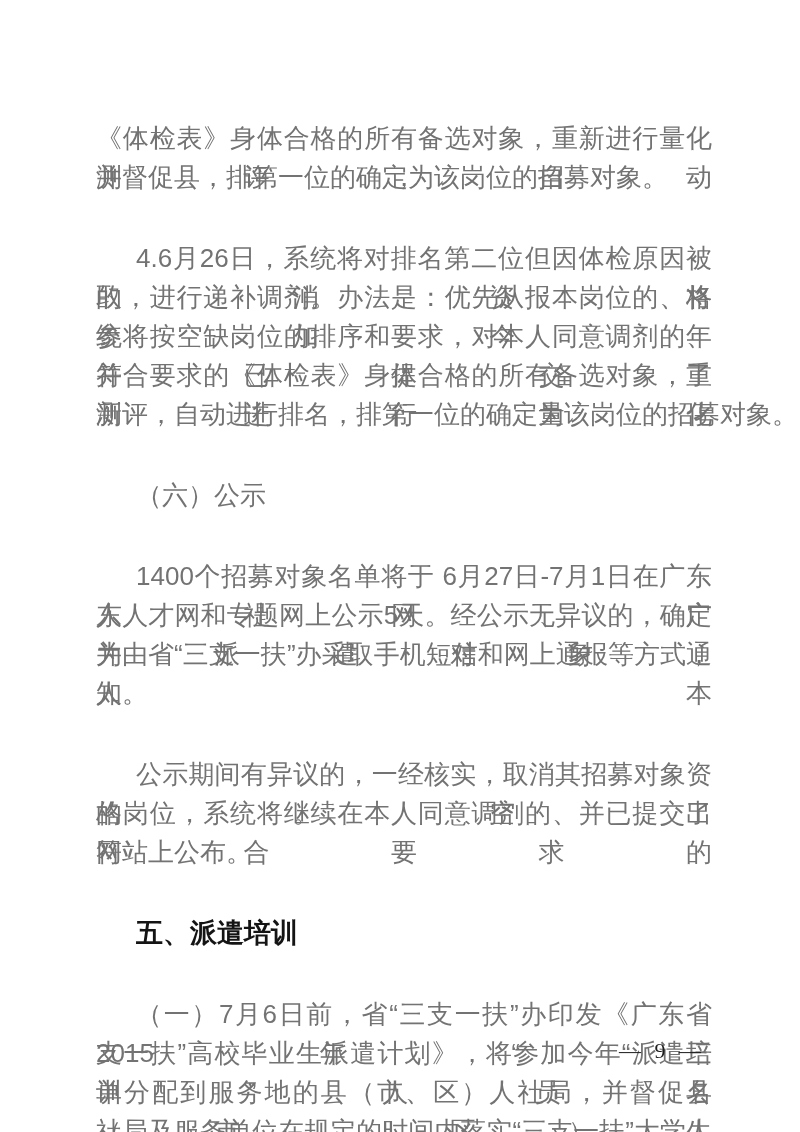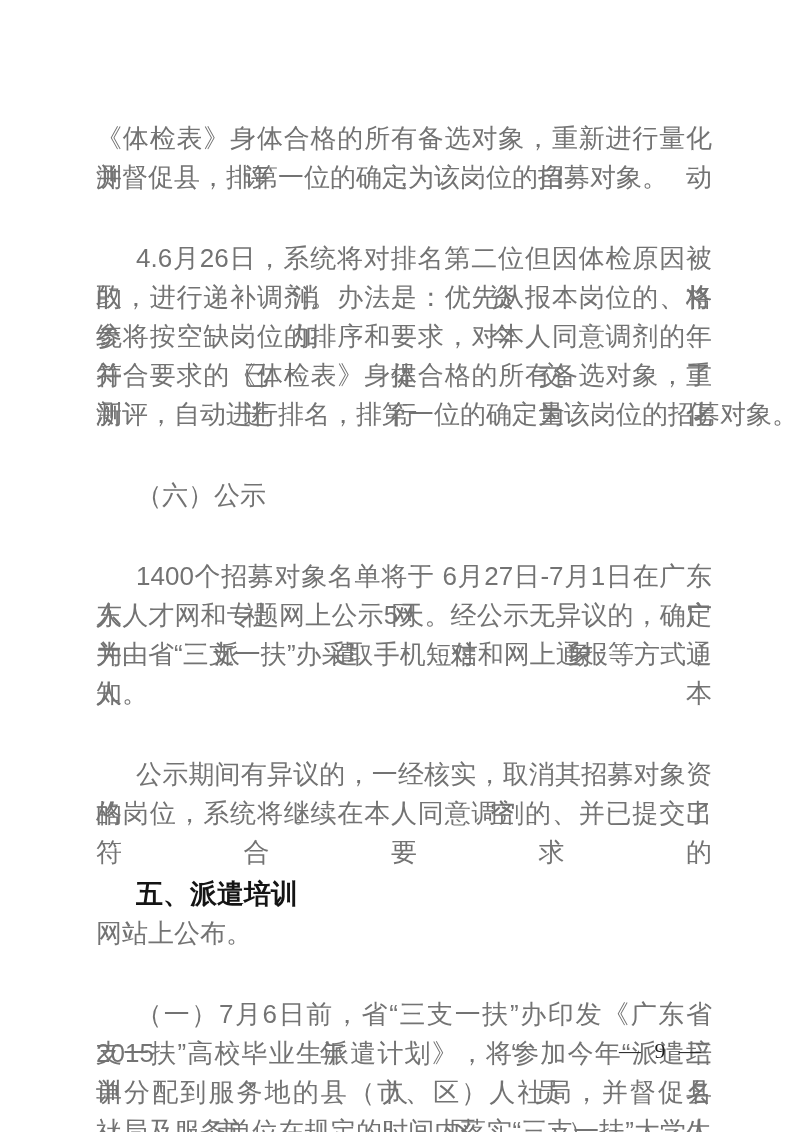--- a/index.html
+++ b/index.html
@@ -66,22 +66,22 @@
       <div class="line justify">统将按空缺岗位的排序和要求，对本人同意调剂的、并已提交了</div>
       <div class="line justify">符合要求的《体检表》身体合格的所有备选对象，重新进行量化</div>
       <div class="line">测评，自动进行排名，排第一位的确定为该岗位的招募对象。</div>
       <div class="line indent">（六）公示</div>
       <div class="line indent justify">1400个招募对象名单将于 6月27日-7月1日在广东人社网、广</div>
       <div class="line justify">东人才网和专题网上公示5天。经公示无异议的，确定为派遣对象，</div>
       <div class="line justify">并由省“三支一扶”办采取手机短信和网上通报等方式通知本</div>
       <div class="line">人。</div>
       <div class="line indent justify">公示期间有异议的，一经核实，取消其招募对象资格。空出</div>
       <div class="line justify">的岗位，系统将继续在本人同意调剂的、并已提交了符合要求的</div>
+      <div class="line">网站上公布。</div>
       <div class="line indent heading">五、派遣培训</div>
-      <div class="line">网站上公布。</div>
       <div class="line indent justify">（一）7月6日前，省“三支一扶”办印发《广东省2015年“三</div>
       <div class="line justify">支一扶”高校毕业生派遣计划》，将参加今年“派遣培训”人员名</div>
       <div class="line justify">单分配到服务地的县（市、区）人社局，并督促县（市、区）人</div>
       <div class="line justify">社局及服务单位在规定的时间内落实“三支一扶”大学生的服务</div>
       <div class="line">岗位和住宿场所等。</div>
     </div>
   <div class="page-number">— 9 —</div>
 </div>
 
 </body></html>

